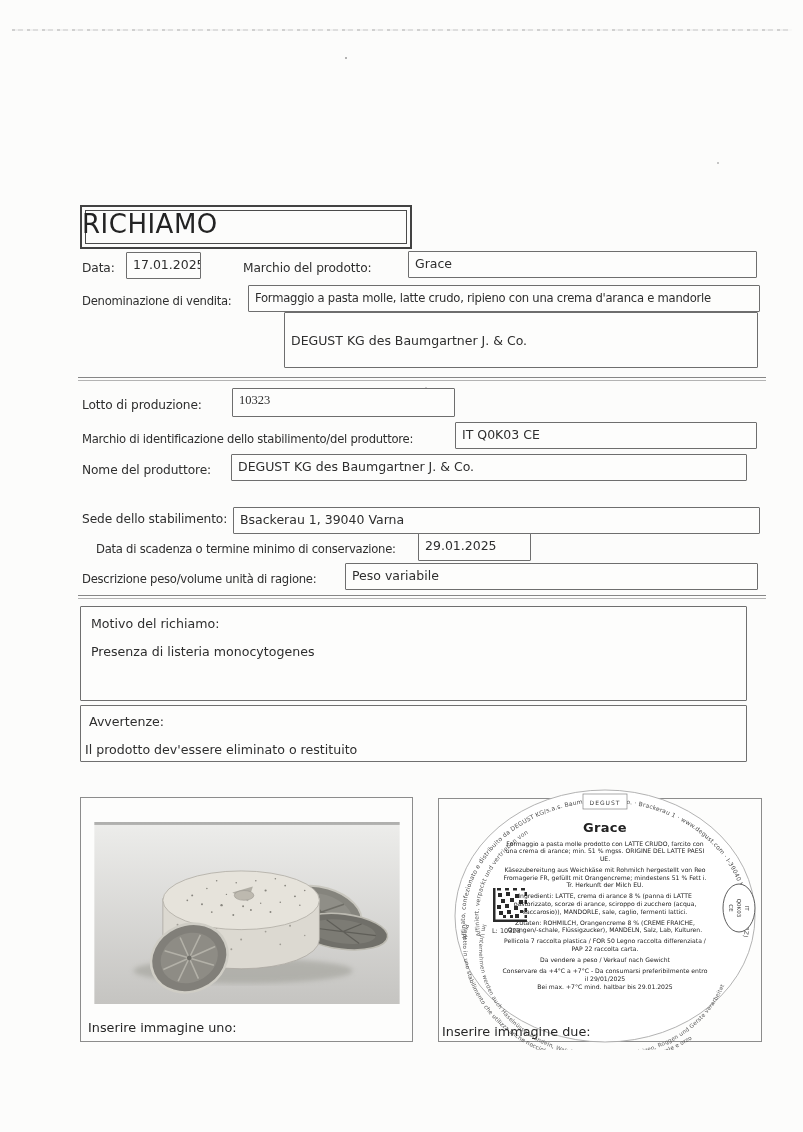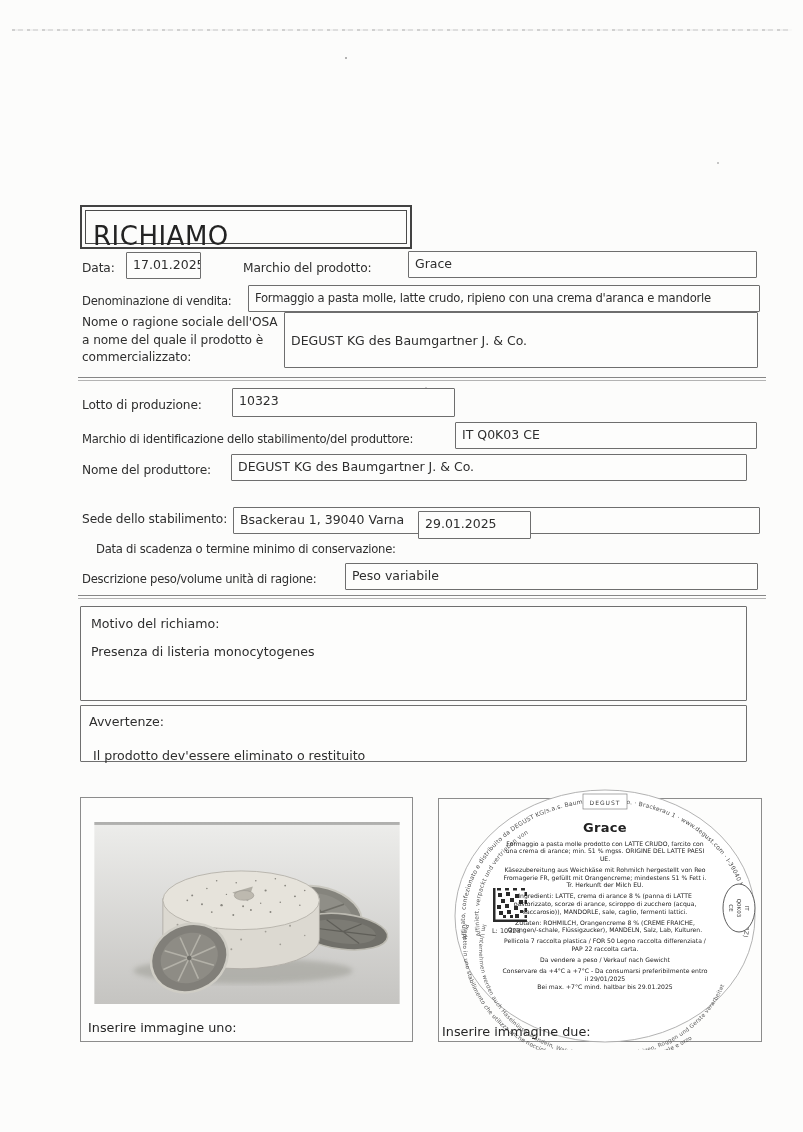--- a/index.html
+++ b/index.html
@@ -9,21 +9,21 @@
     overflow:hidden;
   }
   .noise {
     position:absolute; left:12px; top:29px; width:780px; height:2px; opacity:.7;
     background:repeating-linear-gradient(90deg,#bdbdbd 0 3px,#ececec 3px 6px,#d2d2d2 6px 11px,#f6f6f5 11px 15px);
   }
   .speck { position:absolute; width:2px; height:2px; background:#9b9b9b; border-radius:50%;
     box-shadow: 372px 105px 0 #b5b5b5, 80px 330px 0 #c2c2c2, 620px 120px 0 #cacaca; }
   .titlebox { position:absolute; left:80px; top:205px; width:328px; height:40px; border:2px solid #424242; }
   .titlebox-inner { position:absolute; inset:3px; border:1px solid #4a4a4a; }
-  .title-text { position:absolute; left:11px; top:2px; font-size:26px; letter-spacing:.5px; color:#232323;margin-top:12px; }
+  .title-text { position:absolute; left:0; top:2px; font-size:26px; letter-spacing:.5px; color:#232323; }
   .lbl { position:absolute; font-size:12.2px; letter-spacing:-0.1px; white-space:pre-line; line-height:1.45; }
   .tight { font-size:11.6px; letter-spacing:-0.25px; }
   .ibox {
     position:absolute; box-sizing:border-box; border:1px solid #6e6e6e; background:#fdfdfc;
     font-size:12.5px; padding:4px 6px 0 6px; white-space:nowrap; overflow:hidden; border-radius:1px;
   }
   .divider { position:absolute; left:78px; width:688px; height:2px;
     border-top:1px solid #868686; border-bottom:1px solid #b3b3b3; }
   .bigbox { position:absolute; left:80px; width:667px; box-sizing:border-box; border:1px solid #6f6f6f; background:#fdfdfc; border-radius:1px; }
   .bigbox .blabel { position:absolute; left:10px; top:9px; font-size:12.6px; }
@@ -52,55 +52,52 @@
   </div>
 
   <span class="lbl" style="left:82px;top:260px;">Data:</span>
   <div class="ibox" style="left:126px;top:252px;width:75px;height:27px;">17.01.2025</div>
   <span class="lbl" style="left:243px;top:260px;">Marchio del prodotto:</span>
   <div class="ibox" style="left:408px;top:251px;width:349px;height:27px;">Grace</div>
 
   <span class="lbl tight" style="left:82px;top:293px;">Denominazione di vendita:</span>
   <div class="ibox" style="left:248px;top:285px;width:512px;height:27px;font-size:11.6px;letter-spacing:-0.25px;padding-top:5px;">Formaggio a pasta molle, latte crudo, ripieno con una crema d'aranca e mandorle</div>
 
-  <span class="lbl" style="left:82px;top:314px;width:210px;">Nome o ragione sociale dell'OSA
-a nome del quale il prodotto è
-commercializzato:</span>
   <div class="ibox" style="left:284px;top:312px;width:474px;height:56px;display:flex;align-items:center;padding-top:0;">DEGUST KG des Baumgartner J. &amp; Co.</div>
 
   <div class="divider" style="top:377px;"></div>
 
   <span class="lbl" style="left:82px;top:397px;">Lotto di produzione:</span>
-  <div class="ibox" style="left:232px;top:388px;width:223px;height:29px;">10323</div>
+  <div class="ibox" style="left:232px;top:388px;width:223px;height:29px;font-family:Liberation Serif, serif;">10323</div>
 
   <span class="lbl tight" style="left:82px;top:431px;">Marchio di identificazione dello stabilimento/del produttore:</span>
   <div class="ibox" style="left:455px;top:422px;width:302px;height:27px;">IT Q0K03 CE</div>
 
   <span class="lbl" style="left:82px;top:462px;">Nome del produttore:</span>
   <div class="ibox" style="left:231px;top:454px;width:516px;height:27px;">DEGUST KG des Baumgartner J. &amp; Co.</div>
 
   <span class="lbl" style="left:82px;top:511px;">Sede dello stabilimento:</span>
   <div class="ibox" style="left:233px;top:507px;width:527px;height:27px;">Bsackerau 1, 39040 Varna</div>
 
   <span class="lbl tight" style="left:96px;top:541px;">Data di scadenza o termine minimo di conservazione:</span>
-  <div class="ibox" style="left:418px;top:511px;width:113px;height:28px;">29.01.2025</div>
+  <div class="ibox" style="left:418px;top:533px;width:113px;height:28px;">29.01.2025</div>
 
   <span class="lbl tight" style="left:82px;top:571px;">Descrizione peso/volume unità di ragione:</span>
   <div class="ibox" style="left:345px;top:563px;width:413px;height:27px;">Peso variabile</div>
 
   <div class="divider" style="top:595px;"></div>
 
   <div class="bigbox" style="top:606px;height:95px;">
     <span class="blabel">Motivo del richiamo:</span>
     <span class="bvalue">Presenza di listeria monocytogenes</span>
   </div>
 
   <div class="bigbox" style="top:705px;height:57px;">
     <span class="blabel" style="left:8px;top:8px;">Avvertenze:</span>
-    <span class="bvalue" style="left:12px;top:36px;margin-top:6px;">Il prodotto dev'essere eliminato o restituito</span>
+    <span class="bvalue" style="left:4px;top:36px;">Il prodotto dev'essere eliminato o restituito</span>
   </div>
 
   <div class="imgbox" style="left:80px;top:797px;width:333px;height:245px;">
     <svg class="photo-svg" width="306" height="182" viewBox="0 0 312 186">
       <defs>
         <linearGradient id="pg" x1="0" y1="0" x2="0" y2="1">
           <stop offset="0" stop-color="#ededeb"></stop>
             <stop offset="1" stop-color="#c5c4c1"></stop>
         </linearGradient>
         <filter id="soft">

